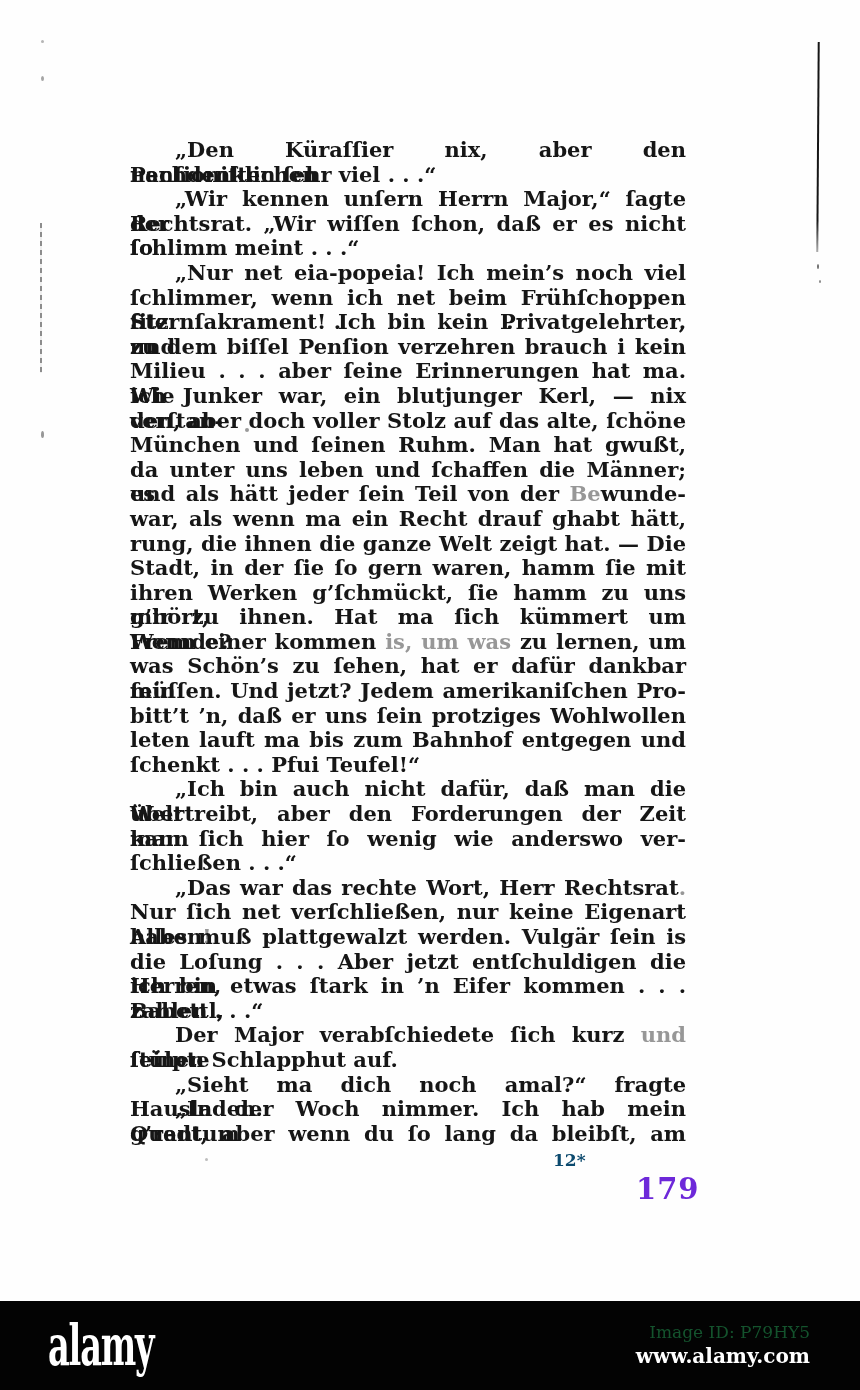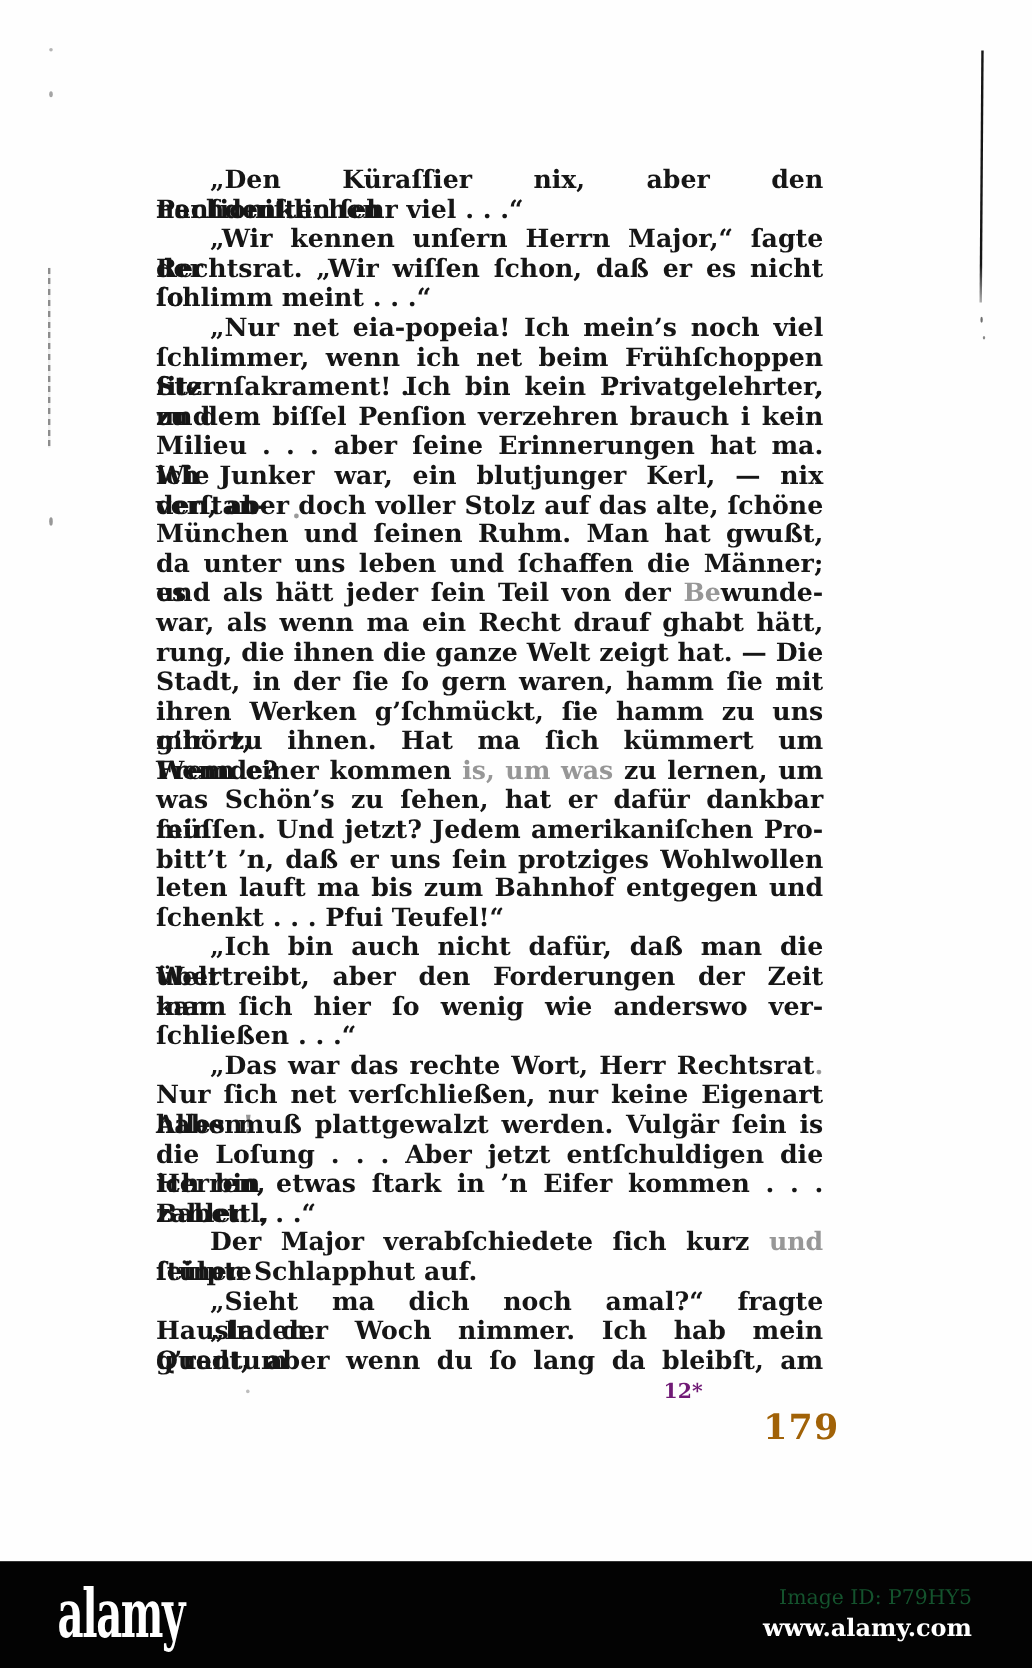--- a/index.html
+++ b/index.html
@@ -34,30 +34,30 @@
   .line.ragged { text-align: left; text-align-last: left; }
   .line.indent { text-indent: 45px; }
   .fade { color: #979797; }
 
   #signature-mark {
     position: absolute;
     left: 553px;
     top: 1150px;
     font-weight: 700;
     font-size: 17px;
-    color: #701a75;
+    color: #0c4a6e;
   }
   #page-number {
     position: absolute;
     left: 636px;
     top: 1172px;
     font-weight: 700;
     font-size: 29px;
     letter-spacing: 1px;
-    color: #a16207;
+    color: #6d28d9;
   }
 
   
   .artifact { position: absolute; pointer-events: none; }
   #right-scan-line {
     left: 817px; top: 42px; width: 2px; height: 210px;
     background: linear-gradient(180deg, #161616 0 85%, rgba(22,22,22,.35) 100%);
     transform: rotate(0.4deg);
   }
   #left-scan-dashes {

